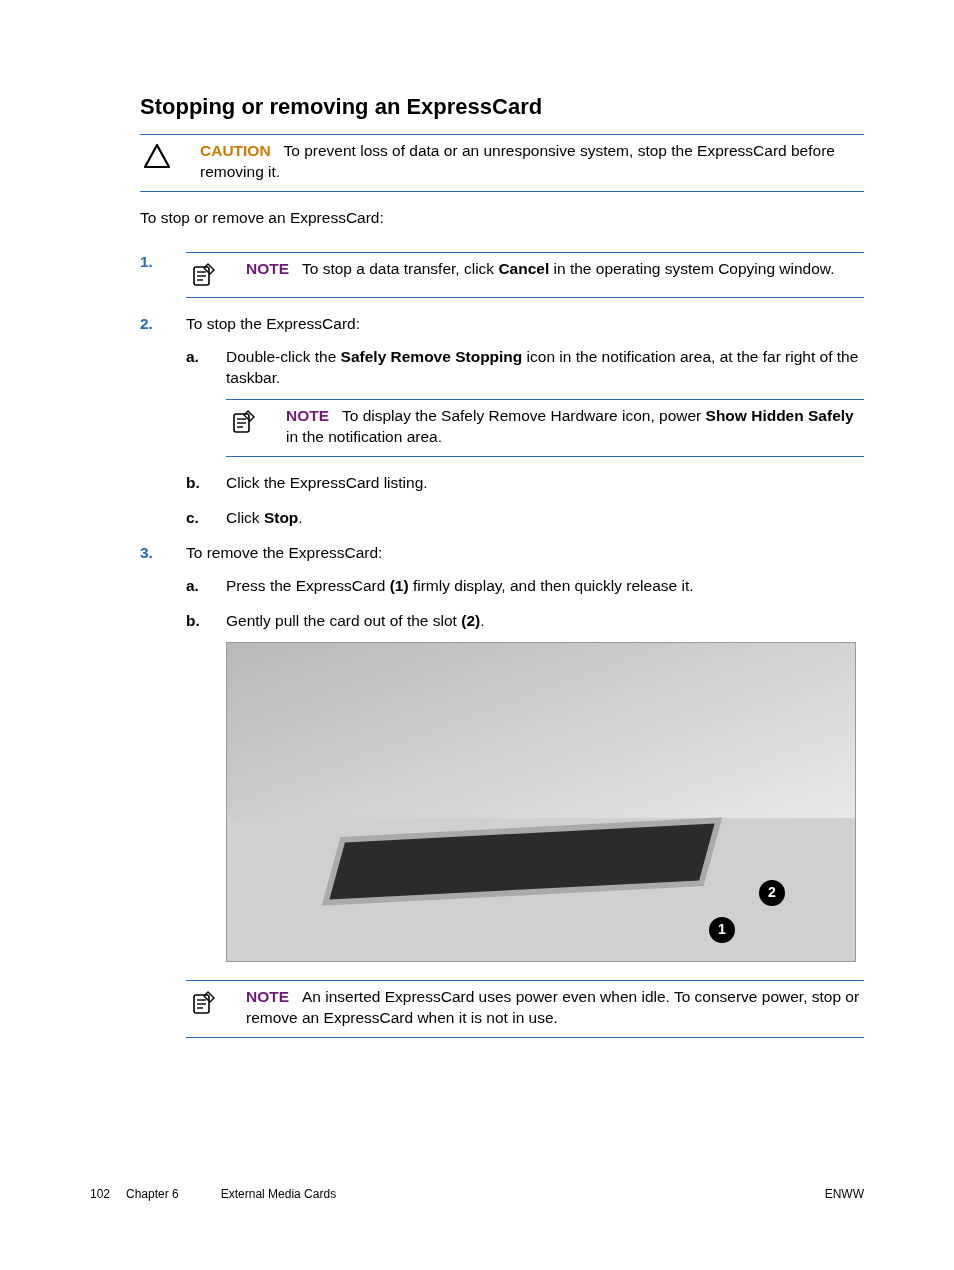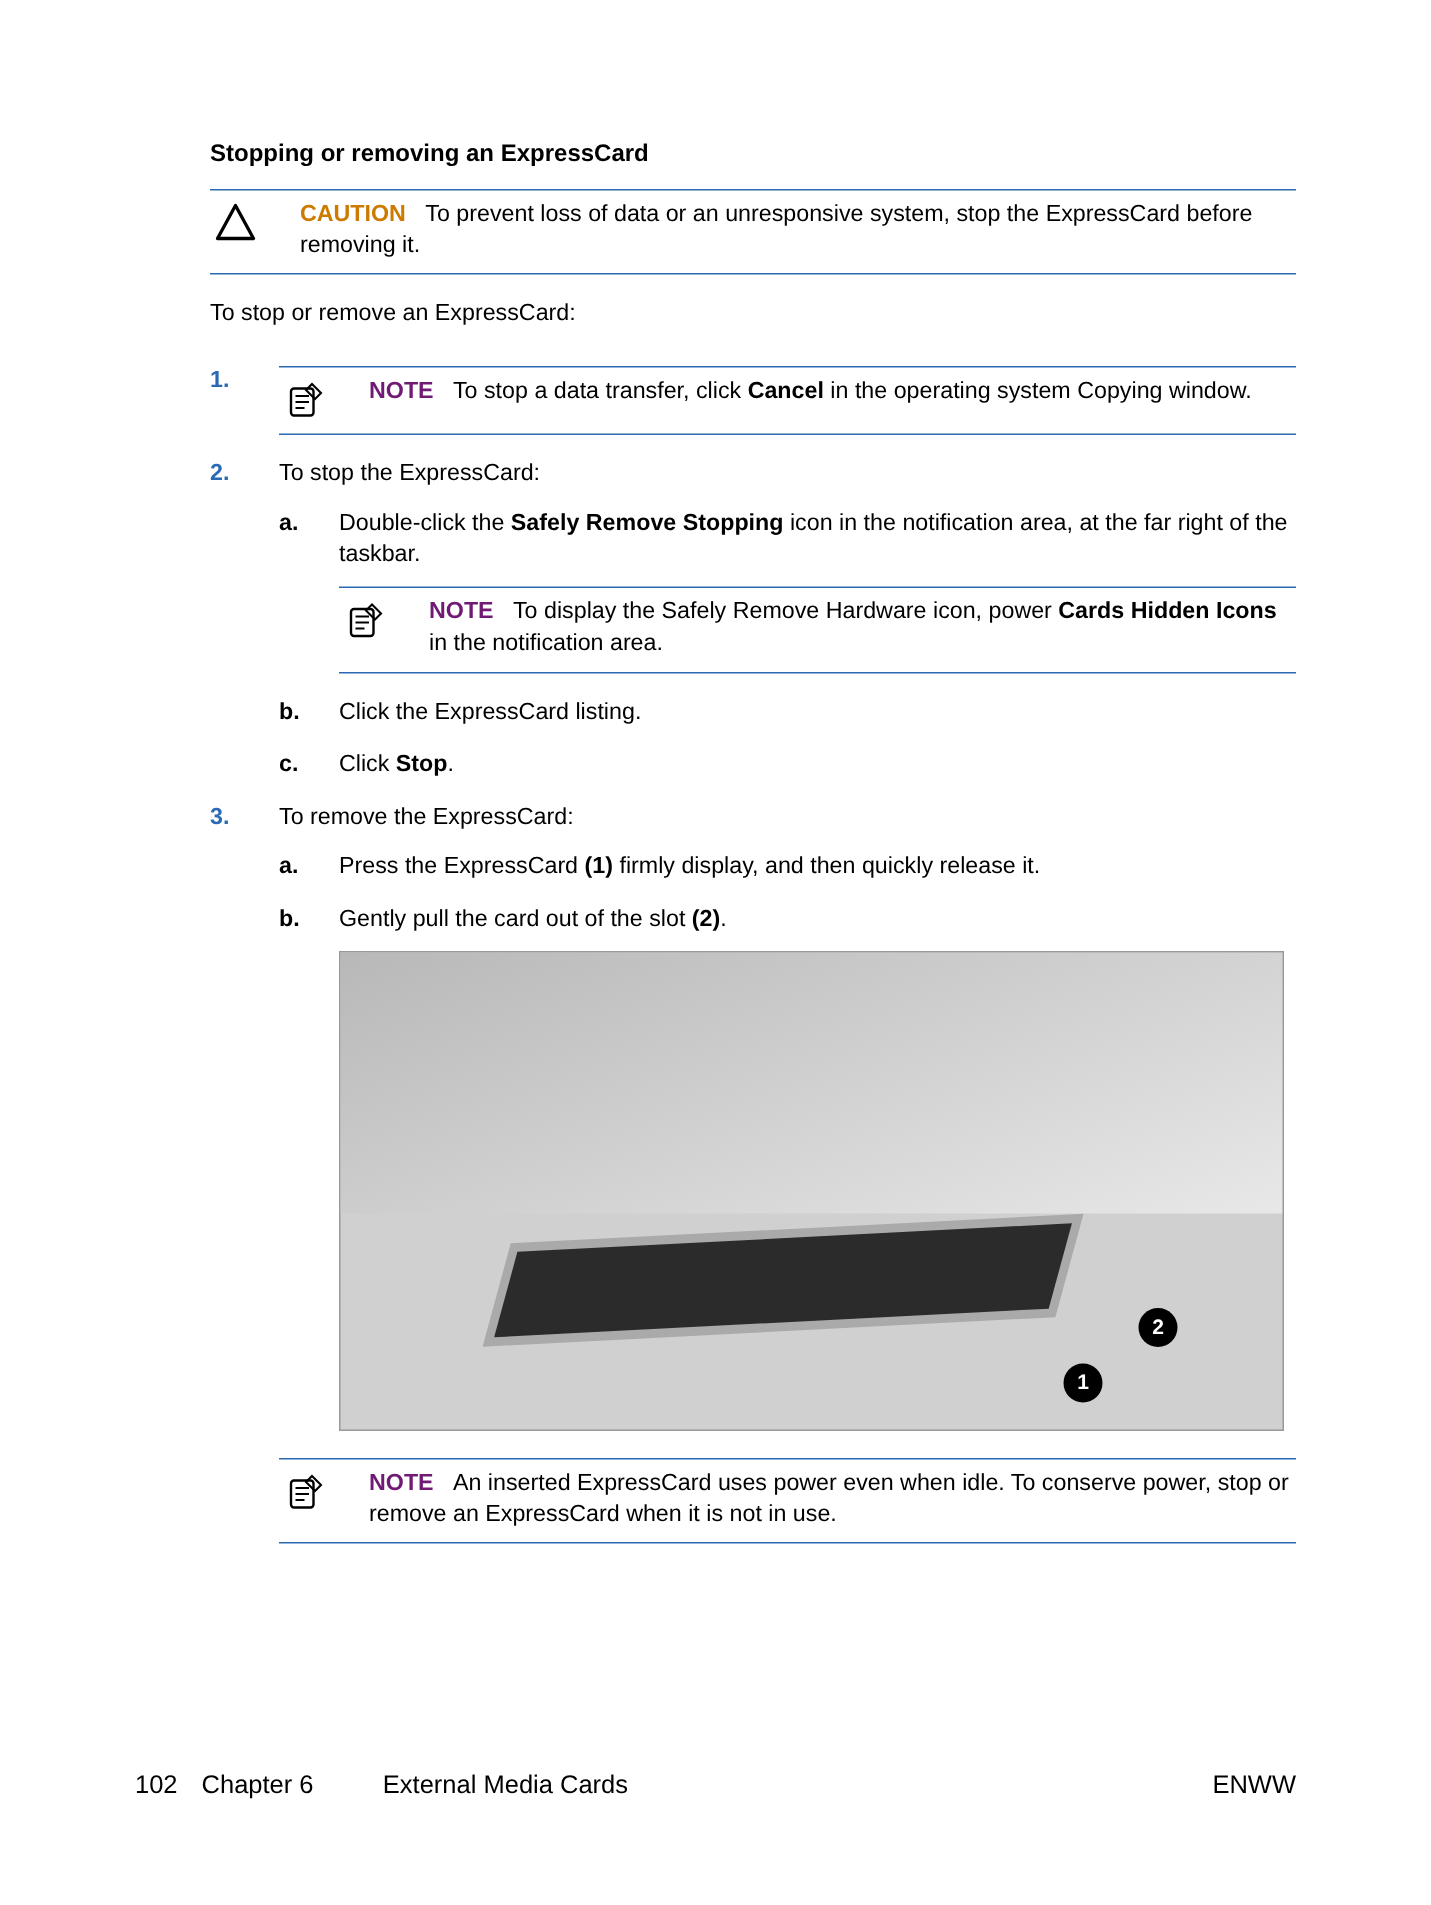--- a/index.html
+++ b/index.html
@@ -8,21 +8,21 @@
     font-size: 15.5px;
     color: #000;
     background: #fff;
     width: 954px;
     height: 1270px;
     position: relative;
     padding: 92px 90px 0 140px;
     line-height: 1.35;
   }
   h2 {
-    font-size: 16px;
+    font-size: 22px;
     font-weight: bold;
     margin-bottom: 12px;
   }
   .callout {
     border-top: 1px solid #2a6ab5;
     border-bottom: 1px solid #2a6ab5;
     padding: 6px 0 8px 0;
     display: flex;
     gap: 26px;
     align-items: flex-start;
@@ -61,21 +61,21 @@
   .image-placeholder .badge {
     position:absolute; width:26px; height:26px; border-radius:50%;
     background:#000; color:#fff; font-weight:bold; display:flex;
     align-items:center; justify-content:center; font-size:14px;
   }
   .image-placeholder .b1 { right:120px; bottom:18px; }
   .image-placeholder .b2 { right:70px; bottom:55px; }
   .footer {
     position:absolute; left:90px; right:90px; bottom:68px;
     display:flex; justify-content:space-between;
-    font-size:17px;
+    font-size:12px;
   }
   .footer .left { display:flex; gap:16px; }
   .bold { font-weight:bold; }
   svg { display:block; }
 </style>
 </head>
 <body>
 
 <h2>Stopping or removing an ExpressCard</h2>
 
@@ -122,21 +122,21 @@
           <div class="icon-col">
             <svg width="28" height="28" viewBox="0 0 28 28">
               <rect x="5" y="6" width="15" height="18" rx="2" fill="none" stroke="#000" stroke-width="1.6"></rect>
               <line x1="8" y1="11" x2="17" y2="11" stroke="#000" stroke-width="1.4"></line>
               <line x1="8" y1="15" x2="17" y2="15" stroke="#000" stroke-width="1.4"></line>
               <line x1="8" y1="19" x2="14" y2="19" stroke="#000" stroke-width="1.4"></line>
               <path d="M19 3 L25 9 L21 13 L15 7 Z" fill="none" stroke="#000" stroke-width="1.4"></path>
             </svg>
           </div>
           <div class="text-col">
-            <span class="label-note">NOTE</span>&nbsp;&nbsp;&nbsp;<span>To display the Safely Remove Hardware icon, power </span><span class="bold">Cards Hidden Icons</span><span> in the notification area.</span>
+            <span class="label-note">NOTE</span>&nbsp;&nbsp;&nbsp;<span>To display the Safely Remove Hardware icon, power </span><span class="bold">Show Hidden Safely</span><span> in the notification area.</span>
           </div>
         </div>
       </li>
       <li>
         <span class="marker">b.</span>
         <span>Click the ExpressCard listing.</span>
       </li>
       <li>
         <span class="marker">c.</span>
         <span>Click </span><span class="bold">Stop</span><span>.</span>

